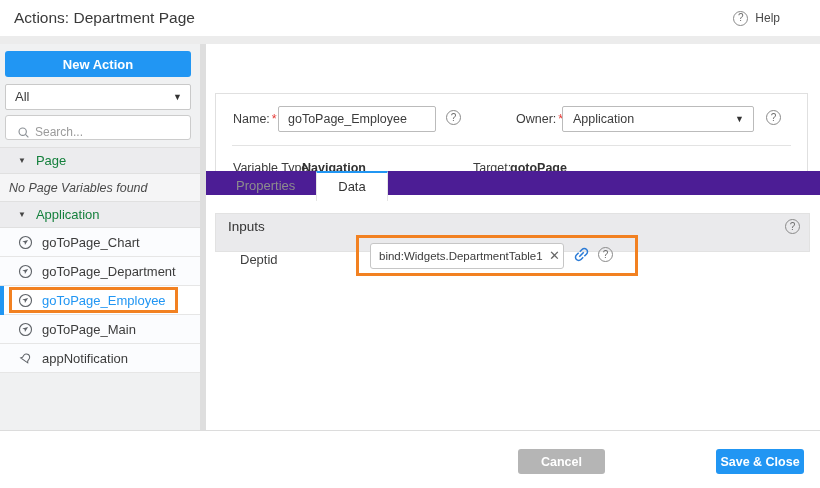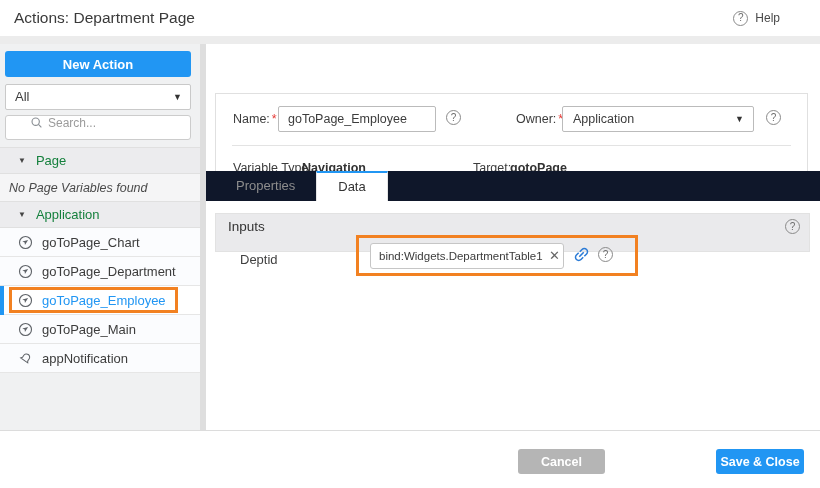--- a/index.html
+++ b/index.html
@@ -21,21 +21,21 @@
   
   .sidebar { position:absolute; left:0; top:44px; width:200px; height:386px; background:#f0f1f2; }
   .v-divider { position:absolute; left:200px; top:44px; width:6px; height:386px; background:#dedede; }
   .btn-new-action { position:absolute; left:5px; top:7px; width:186px; height:26px; background:#2196f3;
       color:#fff; font-weight:bold; font-size:13px; border:none; border-radius:3px; cursor:pointer; }
   .filter-select { position:absolute; left:5px; top:40px; width:186px; height:26px; background:#fff;
       border:1px solid #c9c9c9; border-radius:2px; cursor:pointer; }
   .filter-select .val { position:absolute; left:9px; top:0; line-height:24px; font-size:13px; color:#3c3c3c; }
   .filter-select .chev { position:absolute; right:8px; top:0; line-height:24px; font-size:9px; color:#333; }
   .search-box { position:absolute; left:5px; top:71px; width:186px; height:25px; background:#fff;
-      border:1px solid #ccc; border-radius:3px; display:flex; align-items:flex-start; padding:0 24px; gap:5px; }
+      border:1px solid #ccc; border-radius:3px; display:flex; align-items:flex-end; padding:0 11px; gap:5px; }
   .search-box input { border:none; outline:none; flex:1; font-size:12px; color:#555;
       font-family:"Liberation Sans", sans-serif; background:transparent; }
   .search-box input::placeholder { color:#9b9b9b; }
   .tree-section { position:absolute; left:0; width:200px; height:27px; background:#ececee;
       border-top:1px solid #e0e0e0; border-bottom:1px solid #e0e0e0;
       display:flex; align-items:center; gap:10px; padding-left:18px; cursor:pointer; }
   .tree-section .tri { font-size:8px; color:#444; }
   .tree-section .sec-label { font-size:13px; color:#15803d; }
   .sec-page { top:103px; }
   .empty-row { position:absolute; left:0; top:130px; width:200px; height:27px; background:#f5f5f6;
@@ -65,21 +65,21 @@
       border:1px solid #bbb; border-radius:2px; cursor:pointer; }
   .owner-select .val { position:absolute; left:10px; top:0; line-height:24px; font-size:12.5px; color:#3c3c3c; }
   .owner-select .chev { position:absolute; right:9px; top:0; line-height:24px; font-size:9px; color:#333; }
   .help-b { position:absolute; left:550px; top:16px; cursor:pointer; }
   .card-divider { position:absolute; left:16px; right:16px; top:51px; border-top:1px solid #e3e3e3; }
   .ro-label { position:absolute; top:67px; font-size:12.5px; color:#3c3c3c; }
   .ro-value { position:absolute; top:67px; font-size:12.5px; color:#333; font-weight:bold; }
   .vt-label { left:17px; } .vt-value { left:86px; }
   .tg-label { left:257px; } .tg-value { left:294px; }
 
-  .tab-bar { position:absolute; left:0; top:127px; width:614px; height:30px; background:#0f172a; padding-left:9px; display:flex;align-items:flex-end; }
+  .tab-bar { position:absolute; left:0; top:127px; width:614px; height:24px; background:#4c1d95; padding-left:9px; display:flex; }
   .tab { height:30px; line-height:30px; padding:0 21px; font-size:13px; color:#8d8d8d; cursor:pointer; }
   .tab.active { background:#fff; color:#333; border-top:2px solid #2196f3; line-height:27px;
       border-left:1px solid #e5e5e5; border-right:1px solid #e5e5e5; }
 
   .inputs-bar { position:absolute; left:9px; top:169px; width:595px; height:39px; background:#eaeaec;
       border:1px solid #e2e2e2;padding-left:32px; }
   .inputs-title { position:absolute; left:12px; top:0; line-height:25px; font-size:13.5px; color:#333; }
   .help-inputs { position:absolute; right:9px; top:5px; cursor:pointer; }
 
   .deptid-label { position:absolute; left:34px; top:208px; font-size:13px; color:#3f3f3f; }

